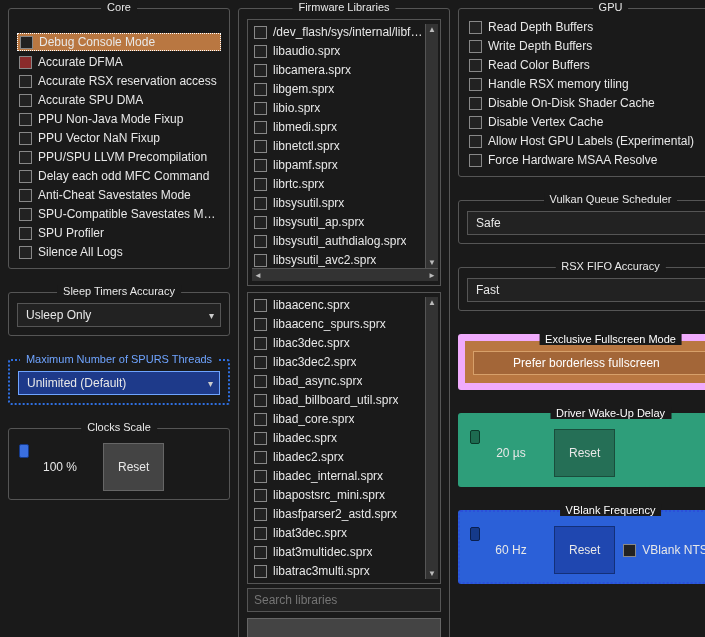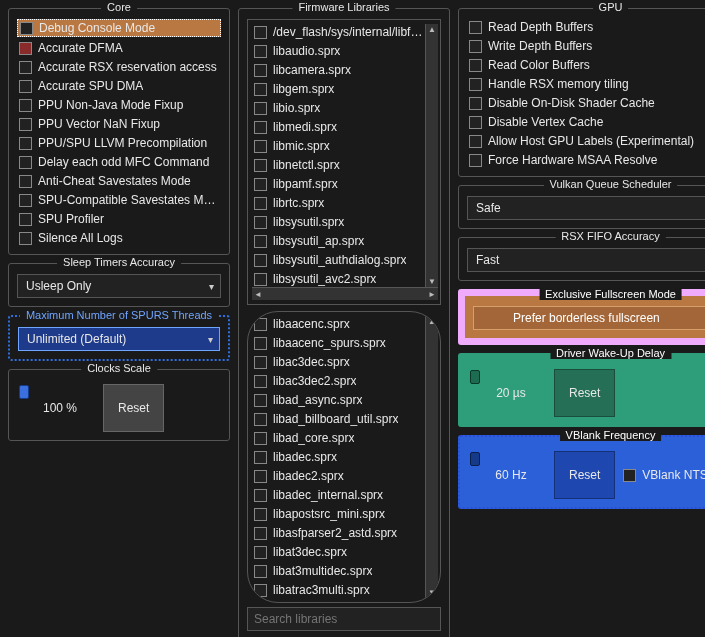--- a/index.html
+++ b/index.html
@@ -8,21 +8,21 @@
     color: #e8e8e8;
     font-family: "Segoe UI", Arial, sans-serif;
     font-size: 12px;
     width: 705px;
     height: 637px;
     padding: 8px;
     display: flex;
     gap: 8px;
     overflow: hidden;
   }
-  .col { display: flex; flex-direction: column; gap: 8px; }
+  .col { display: flex; flex-direction: column; gap: 23px; }
   .col-left   { width: 222px; }
   .col-mid    { width: 212px; }
   .col-right  { flex: 1; }
 
   
   .group {
     border: 1px solid #555;
     border-radius: 3px;
     padding: 10px 8px 8px 8px;
     position: relative;
@@ -47,21 +47,21 @@
   .group.hl-orange { border: 7px solid #f0abfc; background: #b97741; }
   .group.hl-orange > .legend { color: #fff; }
 
   
   .chk-list { display: flex; flex-direction: column; gap: 3px; }
   .chk {
     display: flex; align-items: center; gap: 6px;
     padding: 1px 2px;
     cursor: pointer;
   }
-  .chk.hl-orange { background: #b97741; border: 1px dotted #fff; }
+  .chk.hl-orange { background: #b97741; border: 1px dotted #fff; margin-top: 14px; }
   .chk.hl-red .box { background: #8a2b2b; }
   .chk .box {
     width: 13px; height: 13px;
     border: 1px solid #888;
     background: #222;
     flex-shrink: 0;
   }
   .chk .lbl { white-space: nowrap; overflow: hidden; text-overflow: ellipsis; }
 
   
@@ -244,24 +244,20 @@
             <div class="chk">
               <span class="box"></span>
               <span class="lbl">libio.sprx</span>
             </div>
             <div class="chk">
               <span class="box"></span>
               <span class="lbl">libmedi.sprx</span>
             </div>
             <div class="chk">
               <span class="box"></span>
-              <span class="lbl">libmic.sprx</span>
-            </div>
-            <div class="chk">
-              <span class="box"></span>
               <span class="lbl">libnetctl.sprx</span>
             </div>
             <div class="chk">
               <span class="box"></span>
               <span class="lbl">libpamf.sprx</span>
             </div>
             <div class="chk">
               <span class="box"></span>
               <span class="lbl">librtc.sprx</span>
             </div>
@@ -288,21 +284,21 @@
         </div>
       </div>
       <div class="hscroll">
         <span class="sbtn">◄</span>
         <span class="sbtn">►</span>
       </div>
     </div>
 
     <div style="height:6px"></div>
 
-    <div class="listbox" style="flex:1;border-radius:31px;">
+    <div class="listbox" style="flex:1;">
       <div class="listwrap">
         <div class="chk-list" id="fw-bot" style="flex:1;">
             <div class="chk">
               <span class="box"></span>
               <span class="lbl">libaacenc.sprx</span>
             </div>
             <div class="chk">
               <span class="box"></span>
               <span class="lbl">libaacenc_spurs.sprx</span>
             </div>

